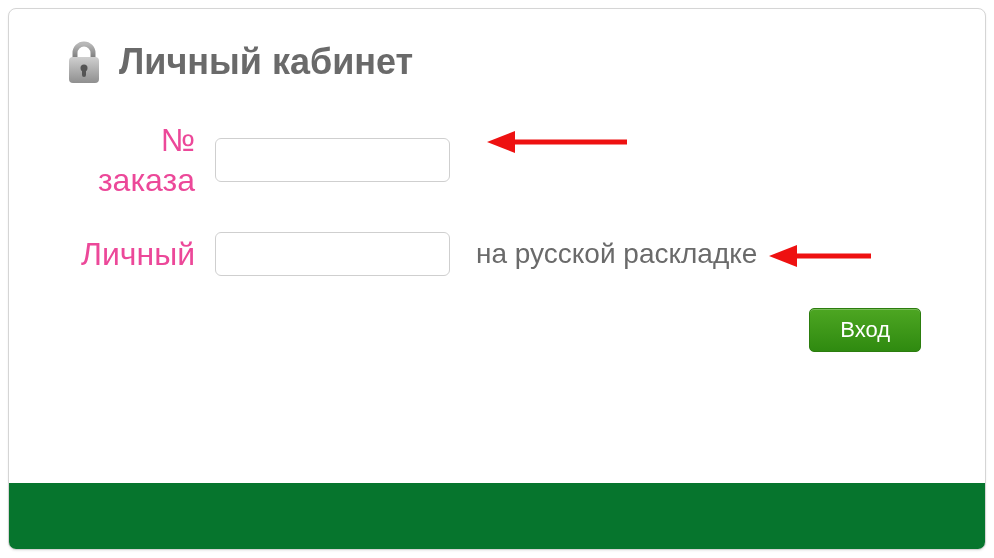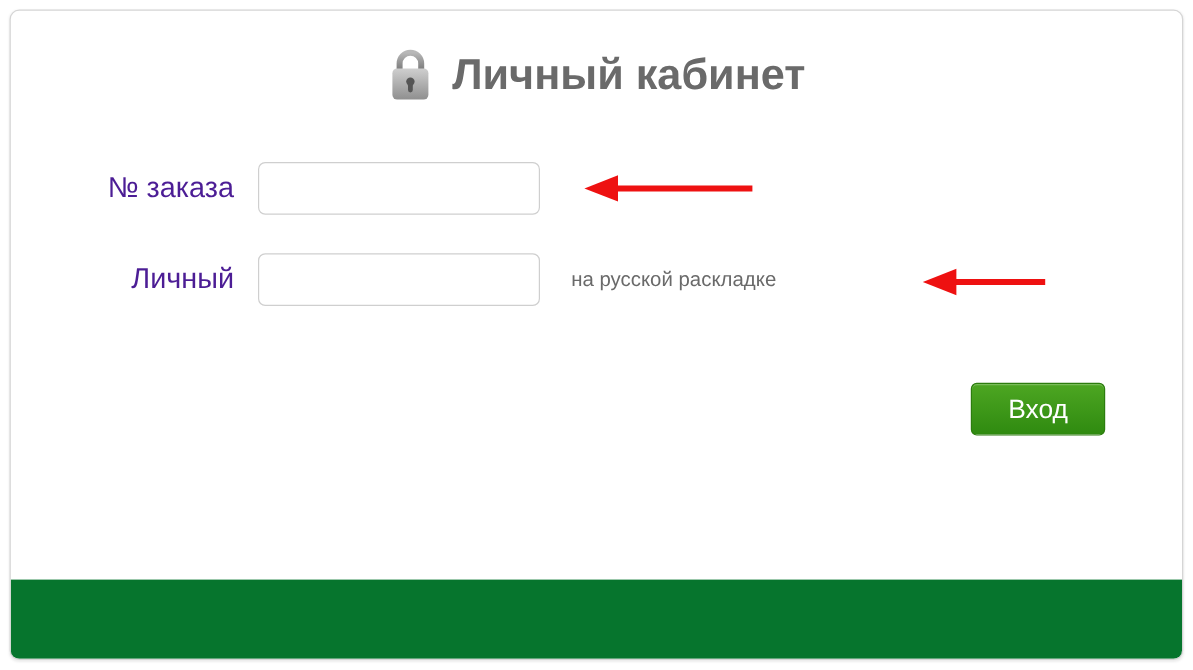--- a/index.html
+++ b/index.html
@@ -27,22 +27,21 @@
     }
     .card-body {
       flex: 1;
       padding: 30px 56px 0 56px;
       position: relative;
     }
     .header {
       display: flex;
       align-items: center;
       gap: 16px;
-      margin-bottom: 50px;
-      justify-content: center;
+      margin-bottom: 35px;
     }
     .lock-icon {
       width: 38px;
       height: 46px;
       flex-shrink: 0;
     }
     .title {
       font-size: 36px;
       font-weight: bold;
       color: #6a6a6a;
@@ -50,36 +49,36 @@
     .form-row {
       display: flex;
       align-items: center;
       margin-bottom: 32px;
       position: relative;
     }
     .form-label {
       width: 130px;
       text-align: right;
       margin-right: 20px;
-      font-size: 24px;
-      color: #4c1d95;
+      font-size: 32px;
+      color: #ec4899;
       line-height: 1.25;
     }
     .form-input {
       width: 235px;
       height: 44px;
       border: 1px solid #cfcfcf;
       border-radius: 6px;
       background: #fff;
       font-size: 20px;
       padding: 4px 10px;
     }
     .hint {
       margin-left: 26px;
-      font-size: 17px;
+      font-size: 28px;
       color: #6a6a6a;
     }
     .arrow {
       position: absolute;
       pointer-events: none;
     }
     .arrow.a1 { left: 416px; top: 6px; }
     .arrow.a2 { left: 700px; top: 8px; }
     .arrow.a3 { left: 560px; top: 16px; }
     .button-row {
@@ -90,21 +89,20 @@
     }
     .submit-btn {
       background: linear-gradient(#4da622, #2f8a10);
       border: 1px solid #2c7d0e;
       color: #fff;
       font-size: 22px;
       padding: 8px 30px;
       border-radius: 5px;
       cursor: pointer;
       box-shadow: inset 0 1px 0 rgba(255,255,255,0.25);
-      margin-top: 32px;
     }
     .footer-bar {
       height: 66px;
       background: #06752d;
     }
   </style>
 </head>
 <body>
 
 <div class="card">

